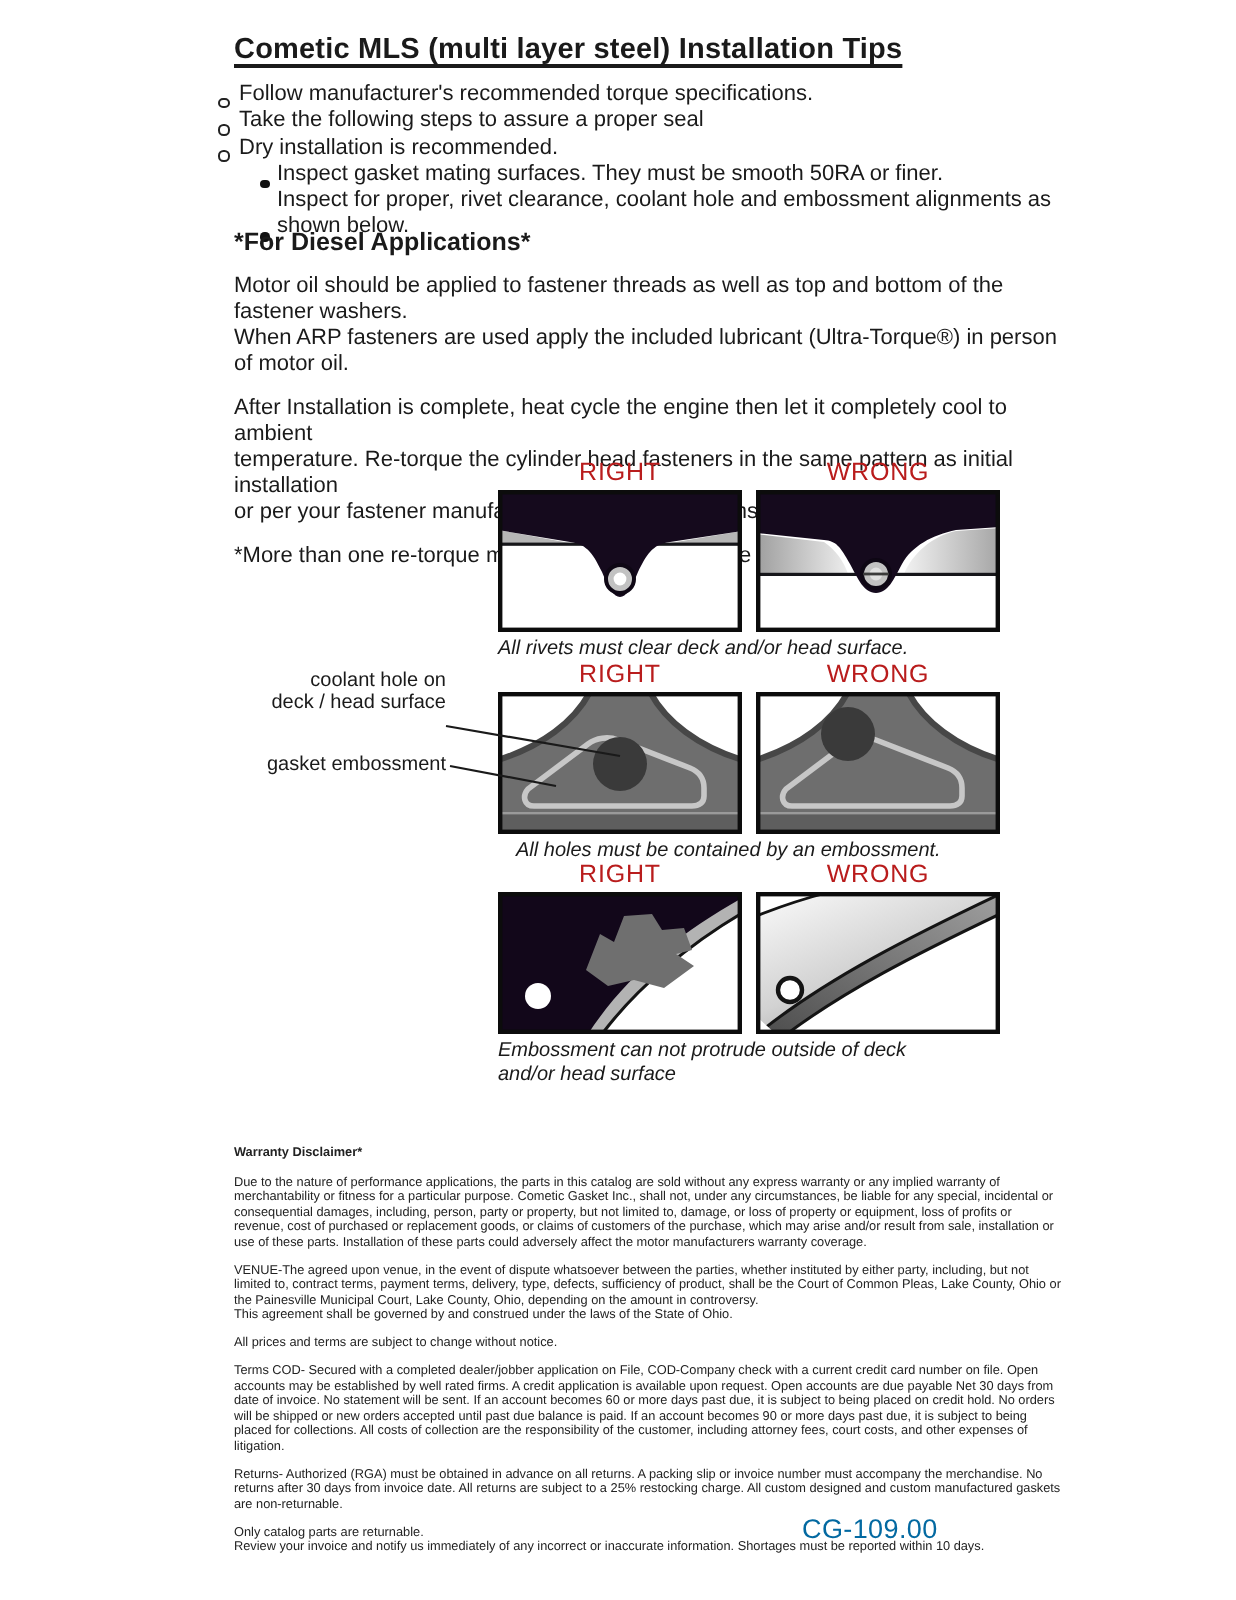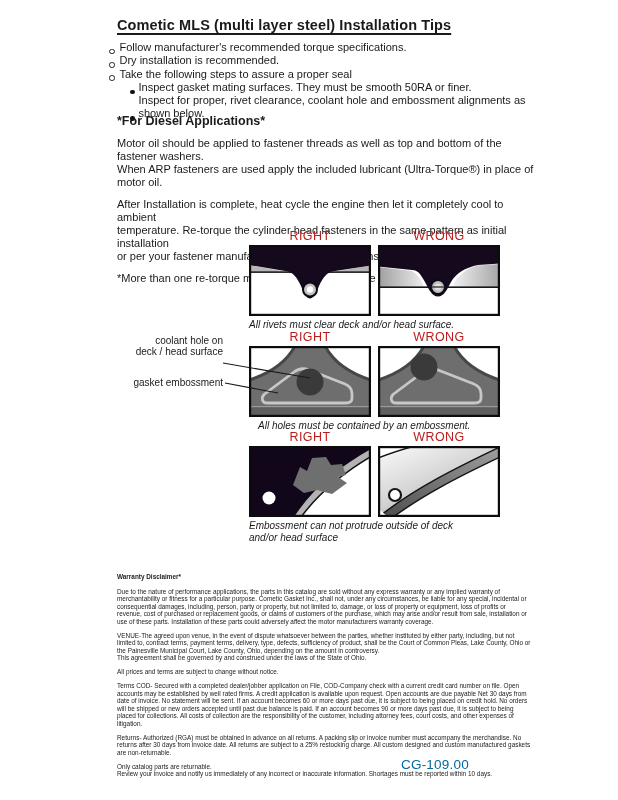--- a/index.html
+++ b/index.html
@@ -51,40 +51,40 @@
 
   <div class="title">Cometic MLS (multi layer steel) Installation Tips</div>
 
   <div class="bullets">
     <div class="b-row">
       <span class="dot-o"></span>
       <span>Follow manufacturer's recommended torque specifications.</span>
     </div>
     <div class="b-row">
       <span class="dot-o"></span>
-      <span>Dry installation is recommended.</span>
+      <span>Take the following steps to assure a proper seal</span>
     </div>
     <div class="b-row">
       <span class="dot-o"></span>
-      <span>Take the following steps to assure a proper seal</span>
+      <span>Dry installation is recommended.</span>
     </div>
     <div class="b-row sub">
       <span class="dot-f"></span>
       <span>Inspect gasket mating surfaces.  They must be smooth 50RA or finer.</span>
     </div>
     <div class="b-row sub">
       <span class="dot-f"></span>
       <span>Inspect for proper, rivet clearance, coolant hole and embossment alignments as shown below.</span>
     </div>
   </div>
 
   <div class="diesel">
     <h3>*For Diesel Applications*</h3>
     <p>Motor oil should be applied to fastener threads as well as top and bottom of the fastener washers.
-When ARP fasteners are used apply the included lubricant (Ultra-Torque®) in place of motor oil.</p>
+When ARP fasteners are used apply the included lubricant (Ultra-Torque®) in person of motor oil.</p>
     <p>After Installation is complete, heat cycle the engine then let it completely cool to ambient
 temperature. Re-torque the cylinder head fasteners in the same pattern as initial installation
 or per your fastener manufacturer's recommendations.</p>
     <p>*More than one re-torque may be required to achieve proper fastener stretch*</p>
   </div>
 
   <div class="dg-row r1">
     <div class="dg-headers">
       <span>RIGHT</span>
       <span>WRONG</span>

